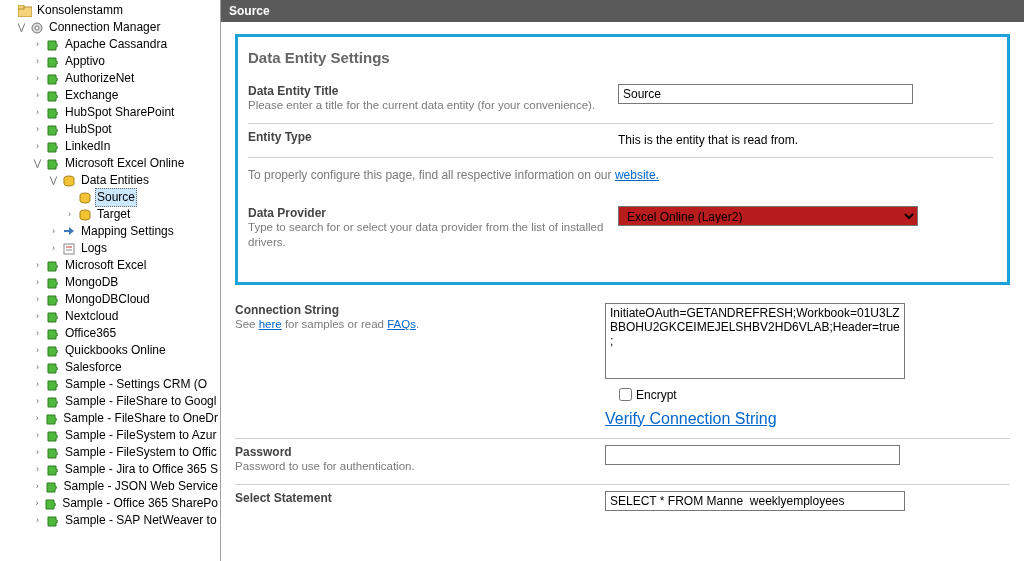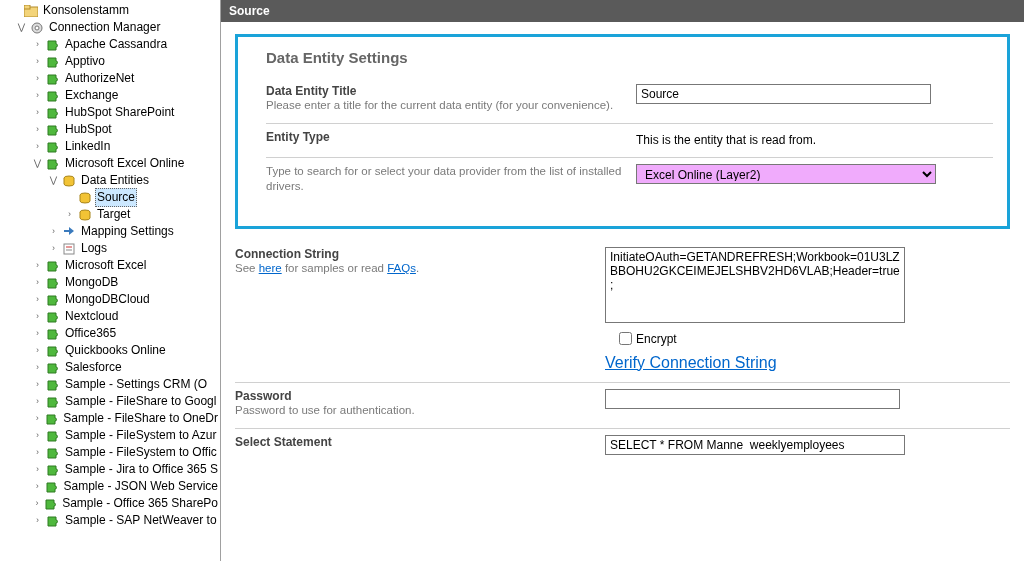--- a/index.html
+++ b/index.html
@@ -7,42 +7,42 @@
   .app { display: flex; height: 100%; }
   .tree-panel { width: 220px; height: 100%; overflow: hidden; background: #fff; padding: 2px 0; }
   .tree ul { list-style: none; }
   .tree li { white-space: nowrap; }
   .row { display: flex; align-items: center; height: 17px; line-height: 17px; cursor: default; }
   .row.selected .label { background: #cce8ff; border: 1px dotted #666; padding: 0 1px; }
   .expander { width: 11px; height: 11px; display: inline-flex; align-items: center; justify-content: center; margin-right: 2px; color: #666; font-size: 9px; }
   .expander.space { visibility: hidden; }
   .ic { width: 16px; height: 16px; display: inline-flex; align-items: center; justify-content: center; margin-right: 2px; }
   .label { padding: 0 2px; }
-  .d0 { padding-left: 10px; }
+  .d0 { padding-left: 4px; }
   .d1 { padding-left: 16px; }
   .d2 { padding-left: 32px; }
   .d3 { padding-left: 48px; }
   .d4 { padding-left: 64px; }
 
   .main { flex: 1; height: 100%; display: flex; flex-direction: column; border-left: 1px solid #a0a0a0; }
   .header-bar { background: #5a5a5a; color: #fff; font-weight: bold; padding: 4px 8px; font-size: 12px; }
   .content { flex: 1; overflow: auto; padding: 12px 14px; }
-  .highlight-box { border: 3px solid #1aa3d9; padding: 12px 14px 22px 28px; margin-bottom: 12px; }
+  .highlight-box { border: 3px solid #1aa3d9; padding: 12px 14px 22px 10px; margin-bottom: 12px; }
   .section-title { font-size: 15px; color: #666; font-weight: bold; margin-bottom: 12px; }
   .field-row { display: flex; border-bottom: 1px solid #d0d0d0; padding: 6px 0 10px 0; }
   .field-row.noborder { border-bottom: none; }
   .field-left { width: 370px; padding-right: 10px; }
   .field-left .ftitle { font-weight: bold; color: #444; font-size: 12px; }
   .field-left .fdesc { color: #7a7a7a; font-size: 11.5px; line-height: 1.3; }
   .field-right { flex: 1; }
   .txt-input { width: 295px; border: 1px solid #777; padding: 2px 4px; font-size: 12px; height: 20px; }
   .static-text { font-size: 12px; color: #000; padding-top: 3px; }
   .info-line { color: #7a7a7a; font-size: 12px; padding: 10px 0 18px 0; }
   .info-line a, .fdesc a { color: #0066cc; text-decoration: underline; cursor: pointer; }
-  .select-box { width: 300px; border: 1px solid #777; padding: 2px 4px; font-size: 12px; height: 20px; background: #f0abfc; }
+  .select-box { width: 300px; border: 1px solid #777; padding: 2px 4px; font-size: 12px; height: 20px; background: #b91c1c; }
   .textarea-box { width: 300px; height: 76px; border: 1px solid #777; padding: 2px 4px; font-size: 12px; resize: none; font-family: inherit; overflow-y: scroll; }
   .check-row { display: flex; align-items: center; gap: 4px; font-size: 12px; margin-top: 6px; margin-left: 14px; }
   .link-action { color: #0066cc; text-decoration: underline; cursor: pointer; display: inline-block; margin-top: 8px; font-size: 16px; }
 
   
   svg { display: block; }
 </style>
 </head>
 <body>
 
@@ -430,23 +430,27 @@
 
         <div class="field-row">
           <div class="field-left">
             <div class="ftitle">Entity Type</div>
           </div>
           <div class="field-right">
             <div class="static-text">This is the entity that is read from.</div>
           </div>
         </div>
 
+        <div class="info-line">
+          <span>To properly configure this page, find all respective information on our </span><a>website.</a>
+        </div>
 
         <div class="field-row noborder">
           <div class="field-left">
+            <div class="ftitle">Data Provider</div>
             <div class="fdesc">Type to search for or select your data provider from the list of installed drivers.</div>
           </div>
           <div class="field-right">
             <select class="select-box">
               <option>Excel Online (Layer2)</option>
             </select>
           </div>
         </div>
       </div>
 

